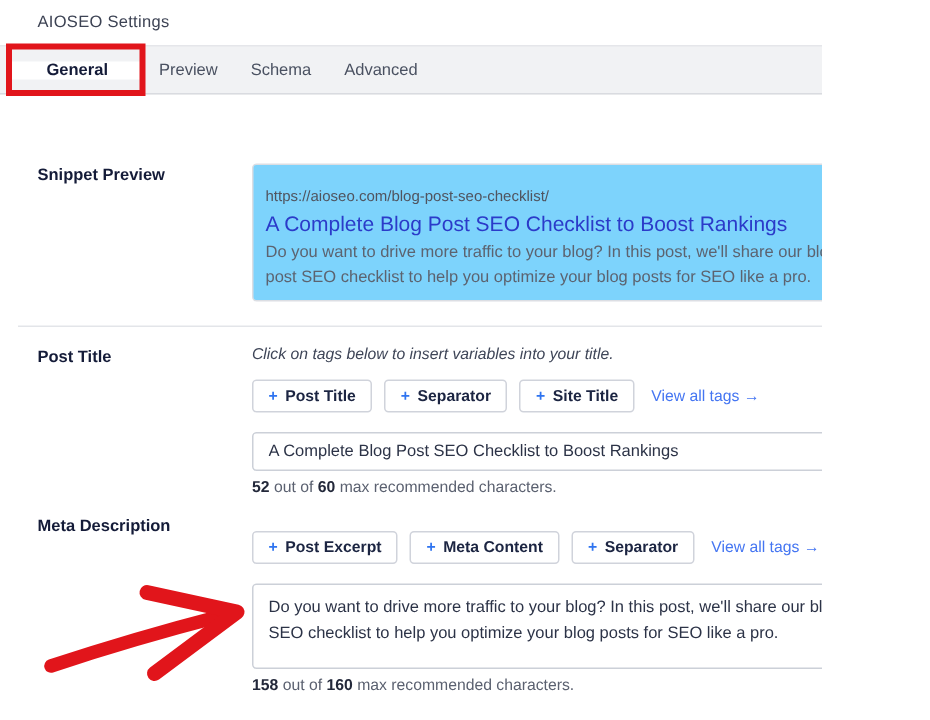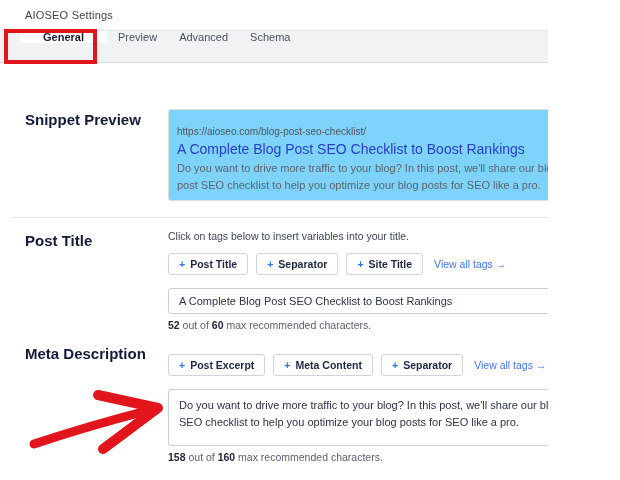--- a/index.html
+++ b/index.html
@@ -5,43 +5,43 @@
   :root { --accent-red: #e1151b; --navy: #141b38; --link: #4576f2; }
   * { margin: 0; padding: 0; box-sizing: border-box; }
   html, body { background: #fff; }
   body { font-family: "Liberation Sans", "DejaVu Sans", sans-serif; }
   .app { position: relative; width: 548px; height: 480px; background: #fff; overflow: hidden; }
 
   .titlebar { height: 30px; display: flex; align-items: center; padding-left: 25px; background: #fff; }
   .titlebar span { font-size: 11px; color: #3d4354; letter-spacing: .2px; }
 
   .tabbar { height: 33px; background: #f1f2f4; border-top: 1px solid #e5e6ea; border-bottom: 1px solid #d9dbe0;
-            display: flex; align-items: flex-start; padding-left: 20px; }
+            display: flex; align-items: center; padding-left: 8px; }
   .tab { font-size: 11px; color: #4a5161; display: flex; align-items: center; padding: 0 11px; cursor: pointer; }
   .tab.active { background: #fff; font-weight: bold; color: var(--navy); width: 87px; justify-content: center; padding: 0; }
 
   .red-box { position: absolute; left: 4px; top: 29px; width: 93px; height: 35px;
              border: 4px solid var(--accent-red); z-index: 6; pointer-events: none; }
 
   .content { padding: 0 12px 0 25px; }
   .row { display: flex; }
-  .row .label { width: 143px; flex-shrink: 0; font-size: 15px; font-weight: bold; color: var(--navy); padding-top: 2px; }
+  .row .label { width: 143px; flex-shrink: 0; font-size: 11px; font-weight: bold; color: var(--navy); padding-top: 2px; }
   .row .field { width: 440px; }
 
   .row-snippet { margin-top: 46px; }
   .snippet-card { width: 440px; height: 92px; border: 1px solid #dcdee3; border-radius: 3px; background: #7dd3fc;
                   padding: 16px 30px 0 8px; }
   .snippet-url { font-size: 10px; color: #50545f; }
   .snippet-title { margin-top: 4px; font-size: 14px; font-weight: 500; color: #2b3bc9; white-space: nowrap; }
   .snippet-desc { margin-top: 3px; font-size: 11px; line-height: 1.5; color: #5c6370; }
 
   .divider { height: 1px; background: #e3e5e9; margin: 16px -12px 0 -13px; }
 
   .row-section { margin-top: 12px; }
-  .helper { font-size: 10.5px; color: #3f4658; }
+  .helper { font-size: 10.5px; color: #3f4658; font-style: italic; }
 
   .tags-row { margin-top: 11px; display: flex; align-items: center; gap: 8px; }
   .tag-btn { display: inline-flex; align-items: center; gap: 5px; background: #fff; border: 1px solid #d0d3db;
              border-radius: 3px; padding: 4px 10px; font-size: 10.5px; font-weight: bold; color: #1c2542; cursor: pointer;
              font-family: inherit; }
   .tag-btn .plus { color: #2f74f0; font-weight: bold; }
   .view-all { margin-left: 3px; font-size: 10.5px; color: var(--link); text-decoration: none; cursor: pointer; }
 
   .text-input { margin-top: 13px; width: 440px; height: 26px; border: 1px solid #ccd0d8; border-radius: 3px;
                 padding: 0 10px; font-size: 11px; color: #2c3347; font-family: inherit; outline: none; background: #fff; }
@@ -60,22 +60,22 @@
 
 <div class="app">
 
   <div class="titlebar">
     <span>AIOSEO Settings</span>
   </div>
 
   <div class="tabbar">
     <div class="tab active">General</div>
     <div class="tab">Preview</div>
+    <div class="tab">Schema</div>
     <div class="tab">Advanced</div>
-    <div class="tab">Schema</div>
   </div>
 
   <div class="red-box"></div>
 
   <div class="content">
 
     <div class="row row-snippet">
       <div class="label">Snippet Preview</div>
       <div class="field">
         <div class="snippet-card">

